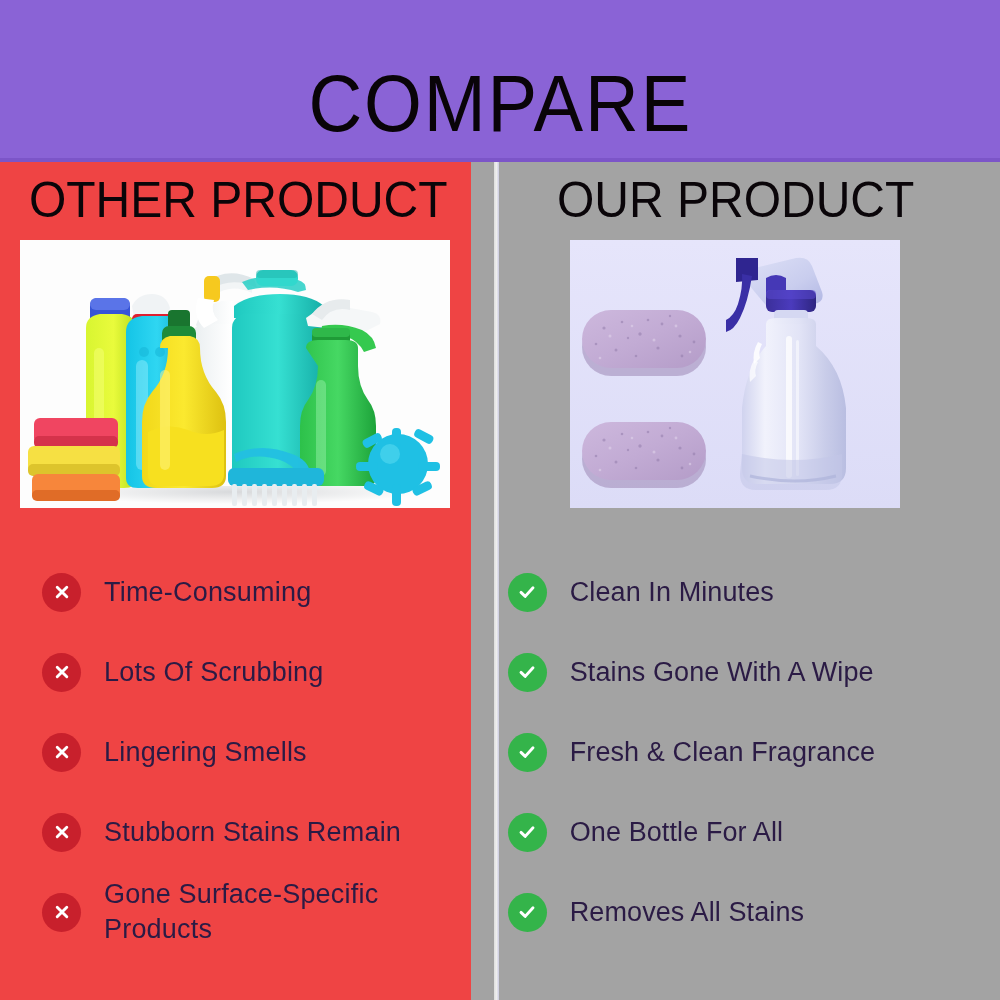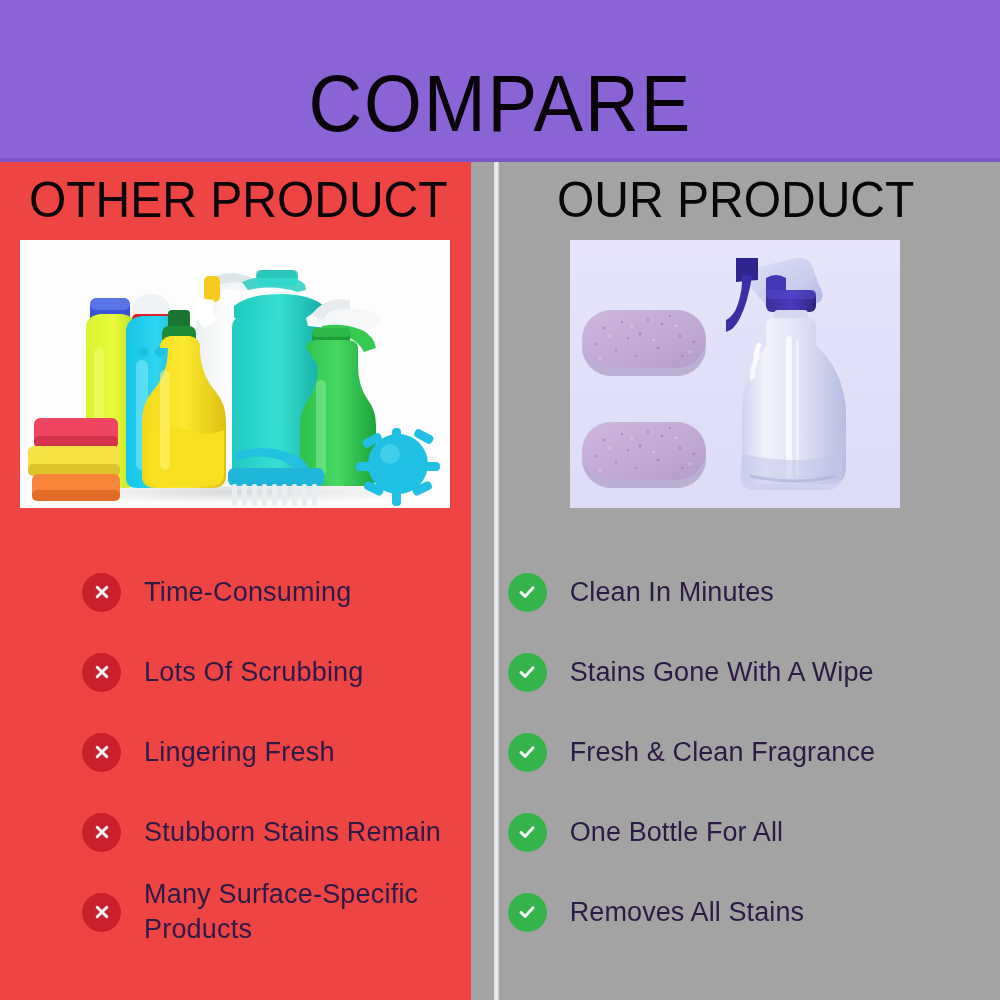--- a/index.html
+++ b/index.html
@@ -57,21 +57,21 @@
 
   
   .features{
     position:absolute;left:0;top:390px;width:100%;
   }
   .feature-row{
     display:flex;align-items:center;
     min-height:80px;
     box-sizing:border-box;
   }
-  .col-left .feature-row{padding-left:42px;padding-right:24px;margin-left:40px;}
+  .col-left .feature-row{padding-left:42px;padding-right:24px;}
   .col-right .feature-row{padding-left:37px;padding-right:16px;}
 
   .badge{
     flex:0 0 auto;width:39px;height:39px;border-radius:50%;
     display:flex;align-items:center;justify-content:center;
   }
   .badge svg{display:block;}
   .badge-x{background:#c8202c;}
   .badge-check{background:#34b44a;}
 
@@ -260,37 +260,37 @@
               </svg>
           </span>
           <span class="feature-text">Lots Of Scrubbing</span>
         </div>
         <div class="feature-row">
           <span class="badge badge-x">
             <svg width="20" height="20" viewBox="0 0 20 20">
                 <path d="M5.2 5.2 L14.8 14.8 M14.8 5.2 L5.2 14.8" stroke="#ffffff" stroke-width="2.9" stroke-linecap="round"></path>
               </svg>
           </span>
-          <span class="feature-text">Lingering Fresh</span>
+          <span class="feature-text">Lingering Smells</span>
         </div>
         <div class="feature-row">
           <span class="badge badge-x">
             <svg width="20" height="20" viewBox="0 0 20 20">
                 <path d="M5.2 5.2 L14.8 14.8 M14.8 5.2 L5.2 14.8" stroke="#ffffff" stroke-width="2.9" stroke-linecap="round"></path>
               </svg>
           </span>
           <span class="feature-text">Stubborn Stains Remain</span>
         </div>
         <div class="feature-row">
           <span class="badge badge-x">
             <svg width="20" height="20" viewBox="0 0 20 20">
                 <path d="M5.2 5.2 L14.8 14.8 M14.8 5.2 L5.2 14.8" stroke="#ffffff" stroke-width="2.9" stroke-linecap="round"></path>
               </svg>
           </span>
-          <span class="feature-text">Many Surface-Specific Products</span>
+          <span class="feature-text">Gone Surface-Specific Products</span>
         </div>
       </div>
     </div>
 
     <div class="col col-right">
 
       <div class="col-title">OUR PRODUCT</div>
 
       <div class="product-art">
         <svg width="330" height="268" viewBox="0 0 330 268">

